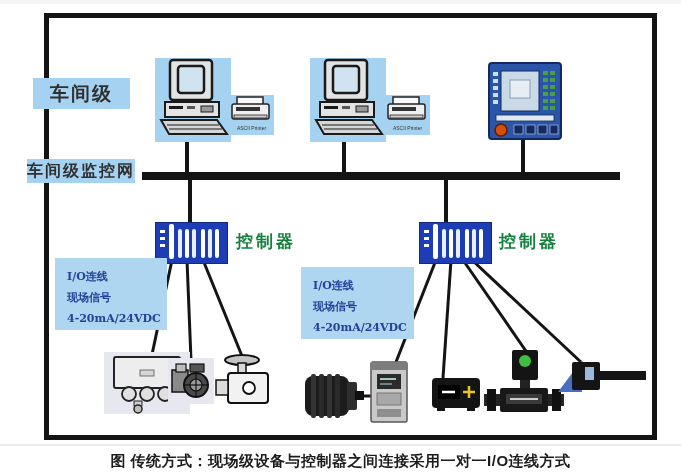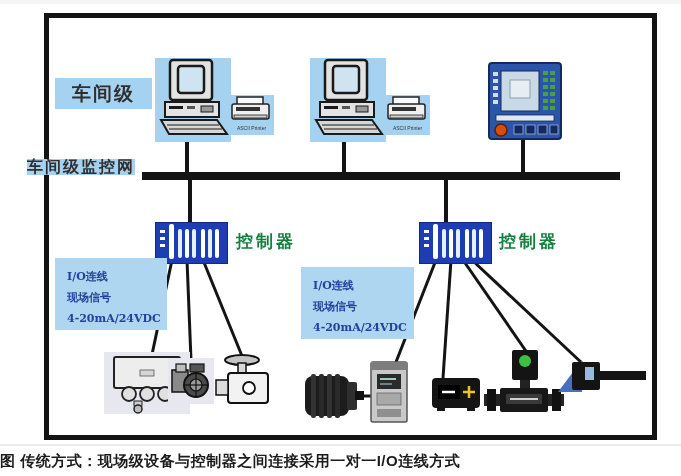--- a/index.html
+++ b/index.html
@@ -11,42 +11,42 @@
   
   #frame{left:44px;top:13px;width:603px;height:417px;border:5px solid #141414;}
   
   #busbar{left:142px;top:172px;width:478px;height:8px;background:#141414;}
   
   .bluebox{background:#a5d2f0;}
   .lvl-label{
     display:flex;align-items:center;justify-content:center;
     color:#2f2f2f;font-weight:bold;letter-spacing:2px;
   }
-  #lbl-workshop{left:33px;top:78px;width:97px;height:31px;font-size:19px;margin-left:22px;}
-  #lbl-network{left:27px;top:159px;width:108px;height:16px;font-size:16px;text-align:right;}
+  #lbl-workshop{left:33px;top:78px;width:97px;height:31px;font-size:19px;}
+  #lbl-network{left:27px;top:159px;width:108px;height:24px;font-size:16px;text-align:right;}
   .ctrl-label{color:#15803d;font-size:17px;font-weight:bold;letter-spacing:3px;}
   #ctrl-label-left{left:236px;top:230px;}
   #ctrl-label-right{left:499px;top:230px;}
   
   .iobox{
     background:#aed6f0;color:#23439b;font-family:"DejaVu Serif","Liberation Serif",serif;
     font-weight:bold;font-size:11px;padding:8px 0 0 12px;line-height:21px;
   }
   #iobox-left{left:55px;top:258px;width:100px;height:64px;}
   #iobox-right{left:301px;top:267px;width:101px;height:64px;}
   
   .dev{display:block;}
   .graybg{background:#e7e7ef;}
   .printer-label{
     font-size:5px;color:#333;text-align:center;width:100%;line-height:6px;
     font-family:"Liberation Sans",sans-serif;
   }
   
   #caption{
-    left:0;top:452px;width:681px;
+    left:0;top:452px;width:681px;text-align:center;
     font-size:15px;font-weight:bold;color:#1c1c1c;letter-spacing:0.5px;
   }
   #bottom-rule{left:0;top:444px;width:681px;height:2px;background:#ececec;}
   #top-strip{left:0;top:0;width:681px;height:4px;background:#f5f5f5;}
   svg{display:block;}
 </style>
 </head>
 <body>
 
 <div id="stage">

